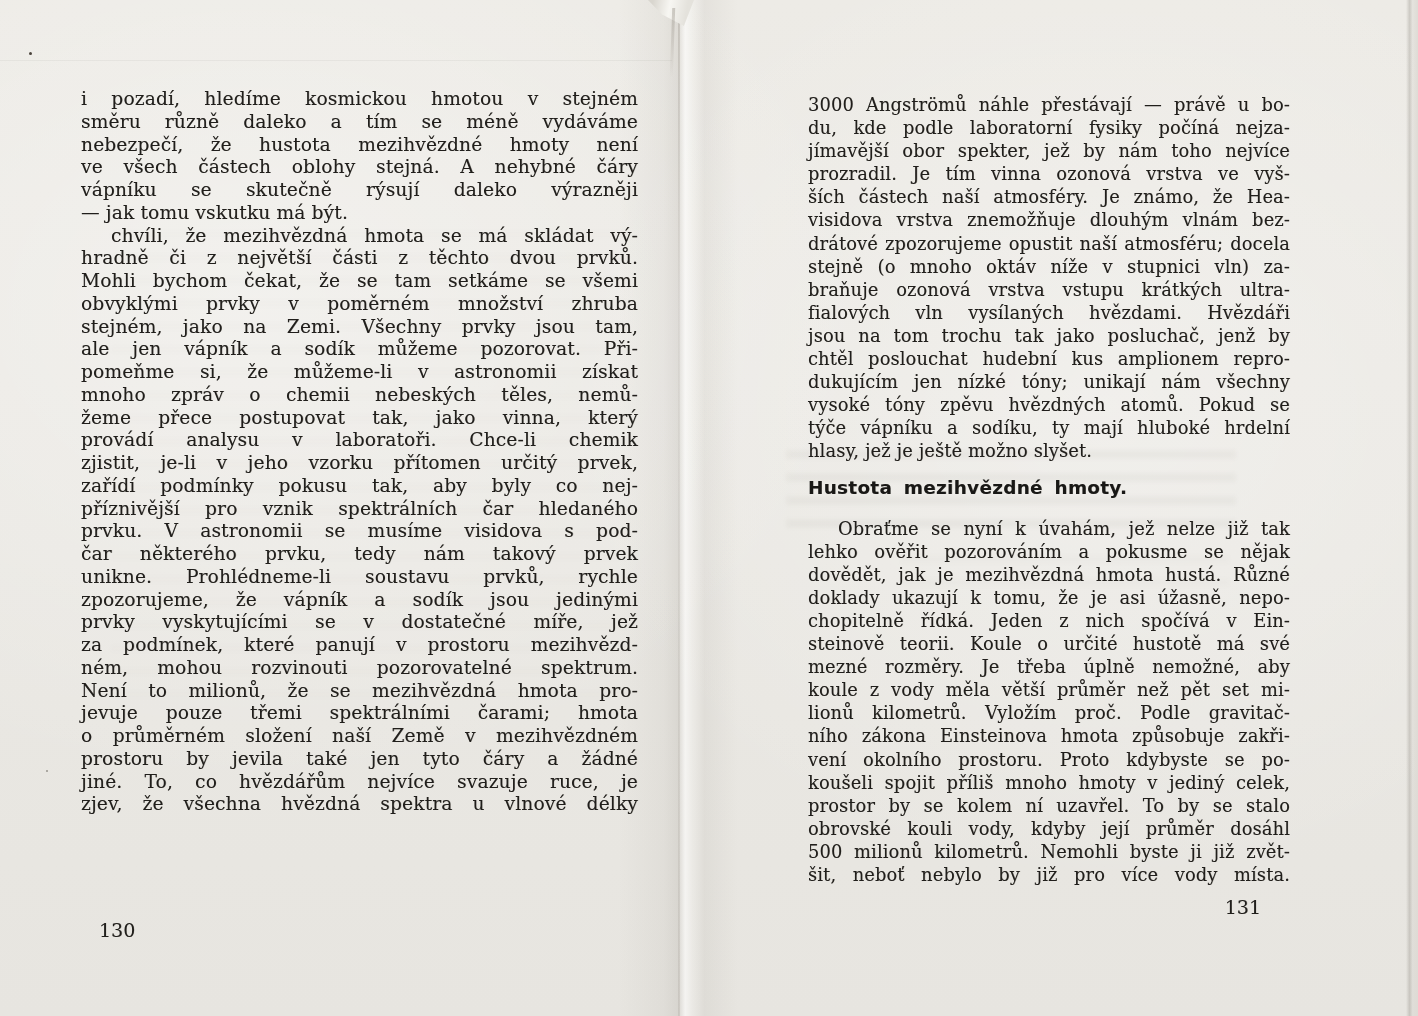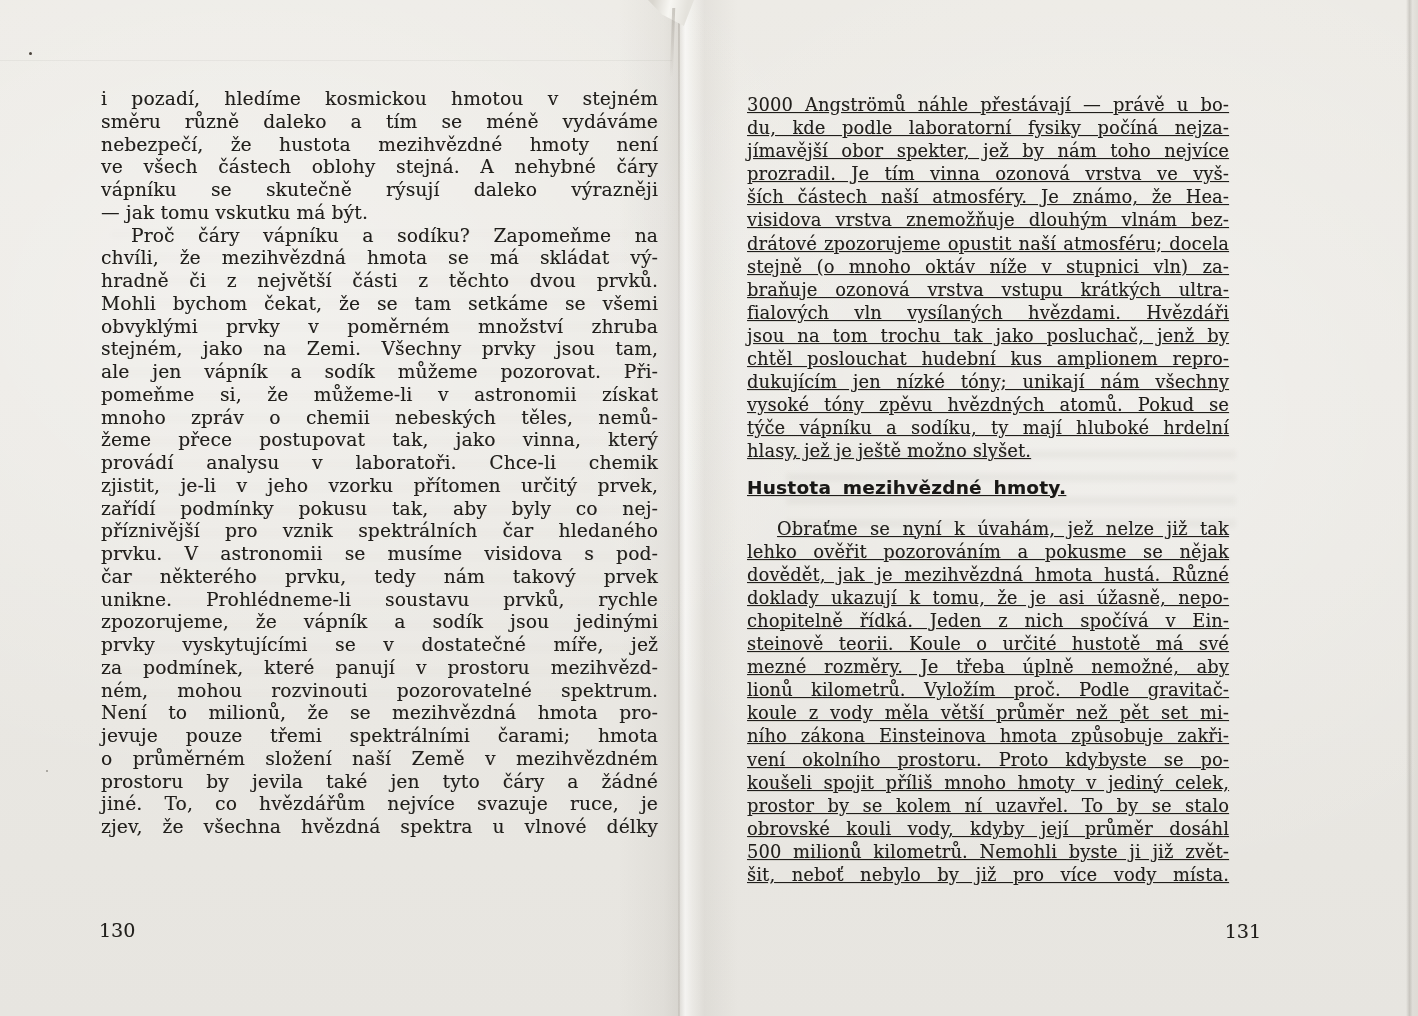--- a/index.html
+++ b/index.html
@@ -60,22 +60,22 @@
       rgba(95,88,76,0.16) 0px, rgba(95,88,76,0.16) 9px,
       rgba(95,88,76,0) 9px, rgba(95,88,76,0) 23px);
     filter: blur(2px);
   }
 
   
   .textblock {
     position: absolute; color: #201e1b;
     text-shadow: 0.35px 0.35px 0 rgba(40,36,30,0.35);
   }
-  .tb-left  { left: 101px;  top: 88px; width: 557px; font-size: 18.6px; line-height: 22.75px; }
-  .tb-right { left: 747px; top: 93px; width: 482px; font-size: 17.8px; line-height: 23.1px; text-decoration: underline; }
+  .tb-left  { left: 81px;  top: 88px; width: 557px; font-size: 18.6px; line-height: 22.75px; }
+  .tb-right { left: 808px; top: 93px; width: 482px; font-size: 17.8px; line-height: 23.1px; }
 
   .para .line { text-align: justify; text-align-last: justify; letter-spacing: 0.15px; }
   .para.endpara .line:last-child { text-align-last: left; }
   .para.indent .line:first-child { text-indent: 30px; }
 
   .heading {
     margin: 13px 0 18px 0;
     text-align: left;
     font-family: "DejaVu Sans", sans-serif;
     font-weight: bold;
@@ -83,21 +83,21 @@
     letter-spacing: 0.3px;
     word-spacing: 5px;
     color: #191816;
   }
 
   .pagenum {
     position: absolute; color: #201e1b; font-size: 19px;
     text-shadow: 0.35px 0.35px 0 rgba(40,36,30,0.35);
   }
   .pagenum-left  { left: 99px; top: 891px; margin-top: 28px; }
-  .pagenum-right { right: 157px; top: 920px; }
+  .pagenum-right { right: 157px; top: 896px; }
 </style>
 </head>
 <body>
 
 <div class="spread">
   <div class="page-crease-top"></div>
   <div class="gutter"></div>
   <div class="gutter-line"></div>
   <div class="top-notch"></div>
   <div class="top-crease"></div>
@@ -113,21 +113,20 @@
   <div class="textblock tb-left">
     <div class="para endpara">
         <div class="line">i pozadí, hledíme kosmickou hmotou v stejném</div>
         <div class="line">směru různě daleko a tím se méně vydáváme</div>
         <div class="line">nebezpečí, že hustota mezihvězdné hmoty není</div>
         <div class="line">ve všech částech oblohy stejná. A nehybné čáry</div>
         <div class="line">vápníku se skutečně rýsují daleko výrazněji</div>
         <div class="line">— jak tomu vskutku má být.</div>
       </div>
     <div class="para indent">
-        <div class="line">Proč čáry vápníku a sodíku? Zapomeňme na</div>
         <div class="line">chvíli, že mezihvězdná hmota se má skládat vý-</div>
         <div class="line">hradně či z největší části z těchto dvou prvků.</div>
         <div class="line">Mohli bychom čekat, že se tam setkáme se všemi</div>
         <div class="line">obvyklými prvky v poměrném množství zhruba</div>
         <div class="line">stejném, jako na Zemi. Všechny prvky jsou tam,</div>
         <div class="line">ale jen vápník a sodík můžeme pozorovat. Při-</div>
         <div class="line">pomeňme si, že můžeme-li v astronomii získat</div>
         <div class="line">mnoho zpráv o chemii nebeských těles, nemů-</div>
         <div class="line">žeme přece postupovat tak, jako vinna, který</div>
         <div class="line">provádí analysu v laboratoři. Chce-li chemik</div>
@@ -172,22 +171,22 @@
       </div>
     <div class="heading">Hustota mezihvězdné hmoty.</div>
     <div class="para indent">
         <div class="line">Obraťme se nyní k úvahám, jež nelze již tak</div>
         <div class="line">lehko ověřit pozorováním a pokusme se nějak</div>
         <div class="line">dovědět, jak je mezihvězdná hmota hustá. Různé</div>
         <div class="line">doklady ukazují k tomu, že je asi úžasně, nepo-</div>
         <div class="line">chopitelně řídká. Jeden z nich spočívá v Ein-</div>
         <div class="line">steinově teorii. Koule o určité hustotě má své</div>
         <div class="line">mezné rozměry. Je třeba úplně nemožné, aby</div>
+        <div class="line">koule z vody měla větší průměr než pět set mi-</div>
         <div class="line">lionů kilometrů. Vyložím proč. Podle gravitač-</div>
-        <div class="line">koule z vody měla větší průměr než pět set mi-</div>
         <div class="line">ního zákona Einsteinova hmota způsobuje zakři-</div>
         <div class="line">vení okolního prostoru. Proto kdybyste se po-</div>
         <div class="line">koušeli spojit příliš mnoho hmoty v jediný celek,</div>
         <div class="line">prostor by se kolem ní uzavřel. To by se stalo</div>
         <div class="line">obrovské kouli vody, kdyby její průměr dosáhl</div>
         <div class="line">500 milionů kilometrů. Nemohli byste ji již zvět-</div>
         <div class="line">šit, neboť nebylo by již pro více vody místa.</div>
       </div>
   </div>
   <div class="pagenum pagenum-right">131</div>

